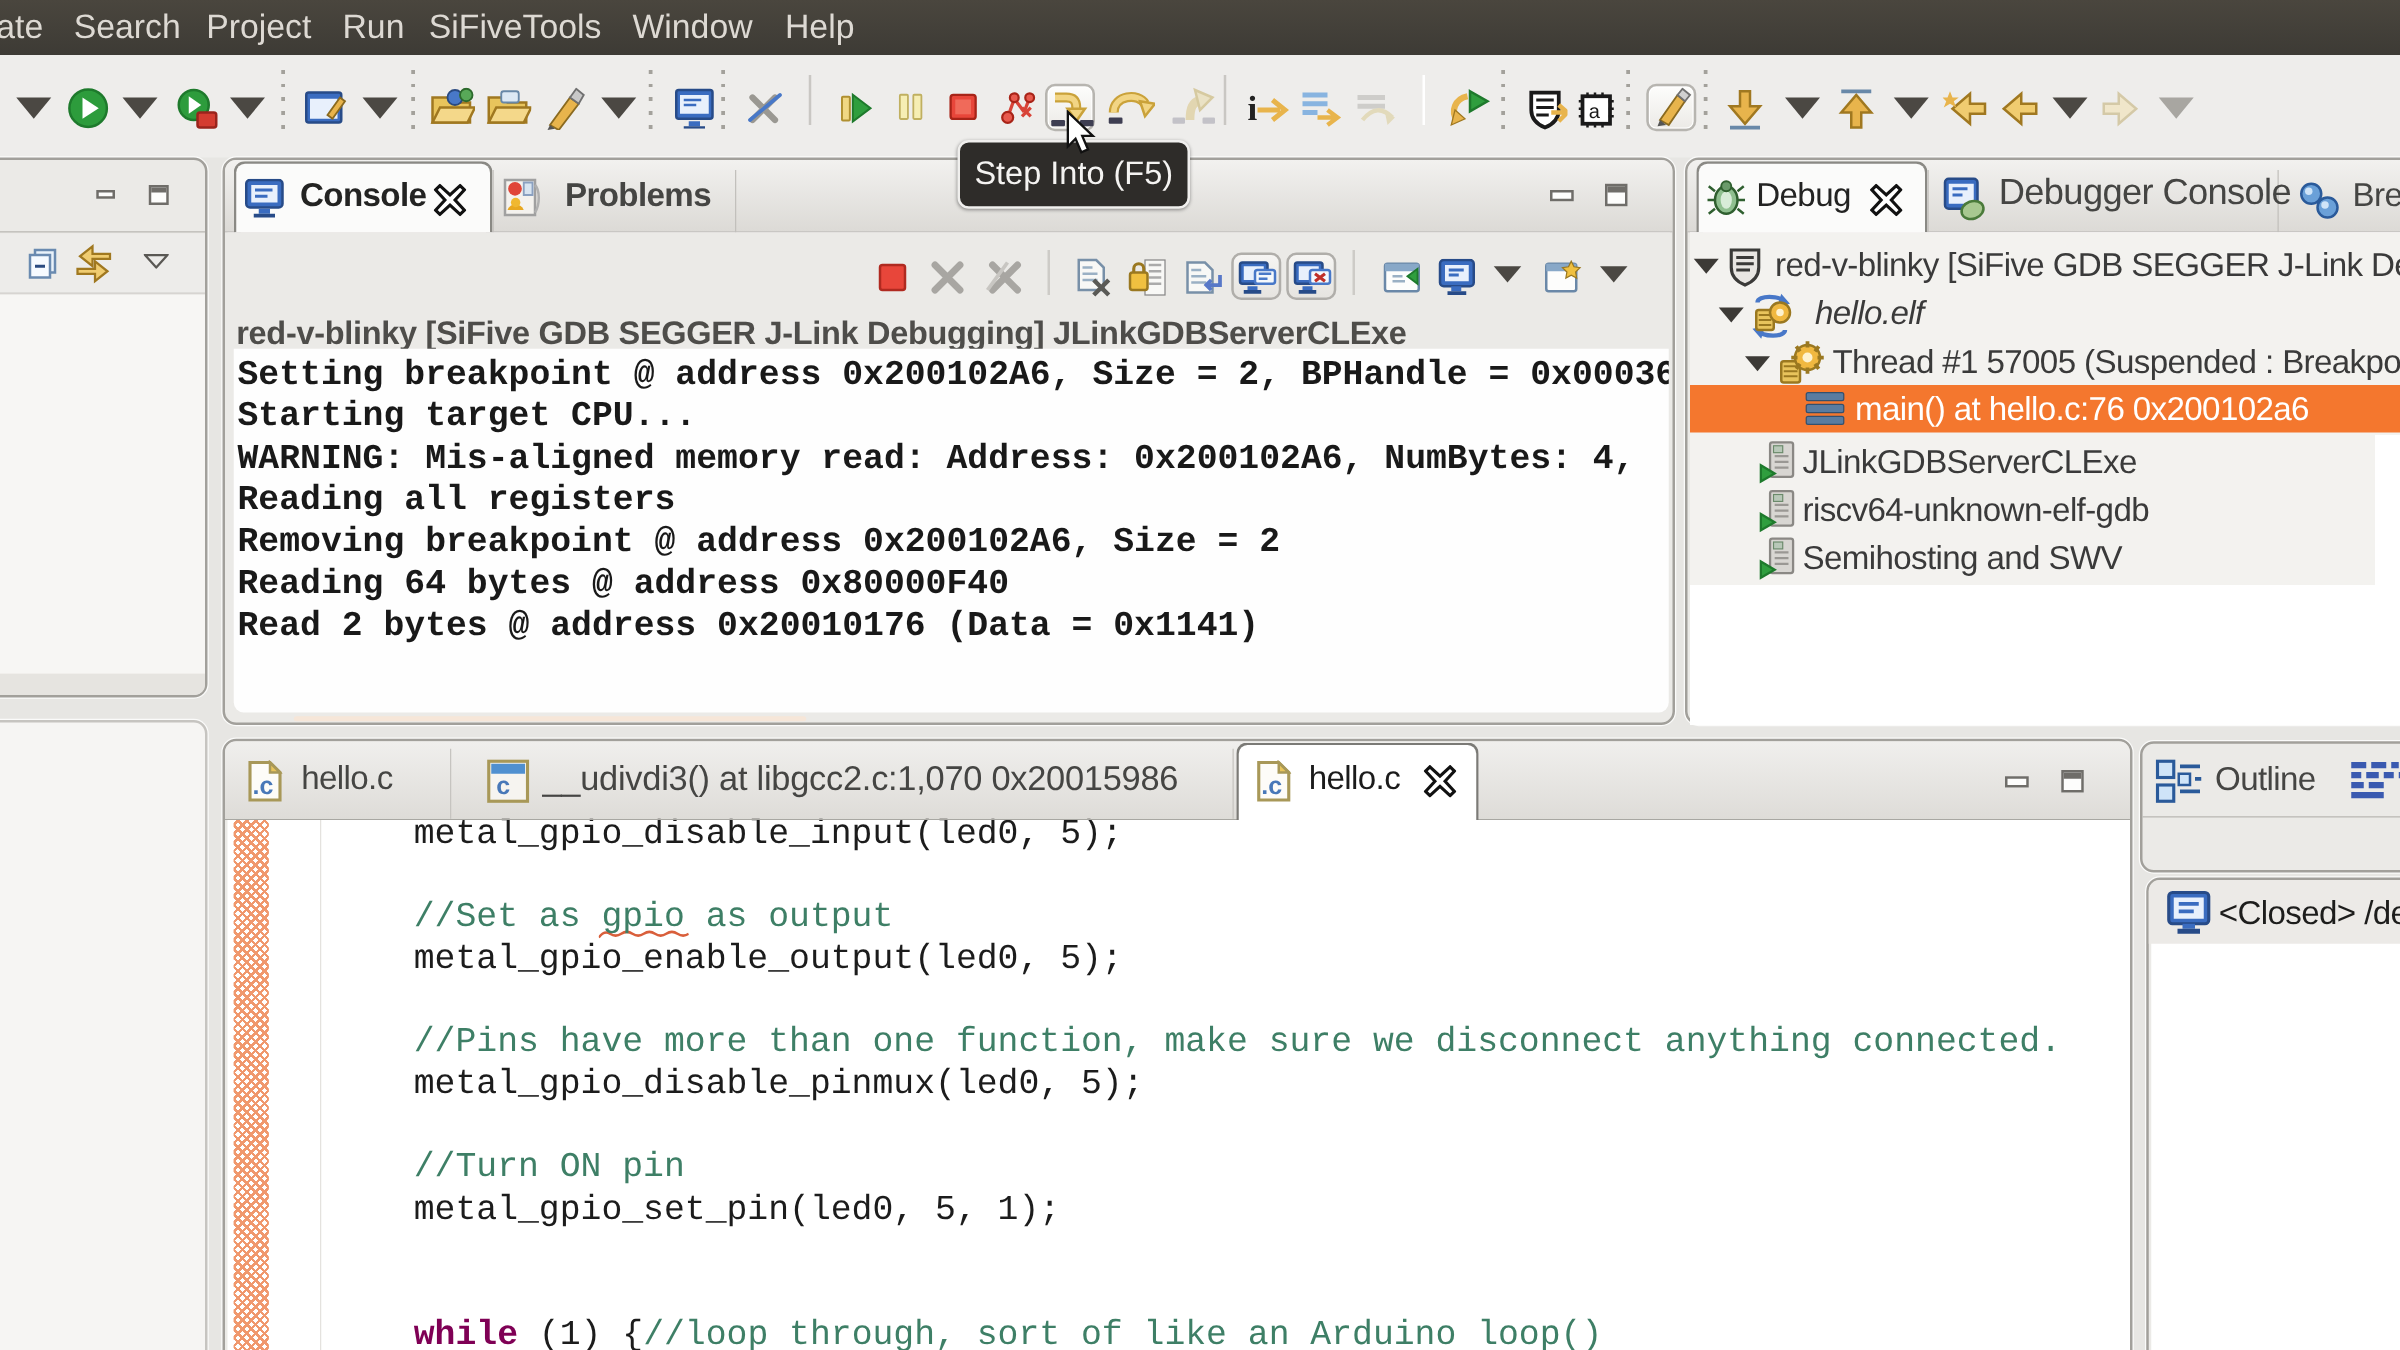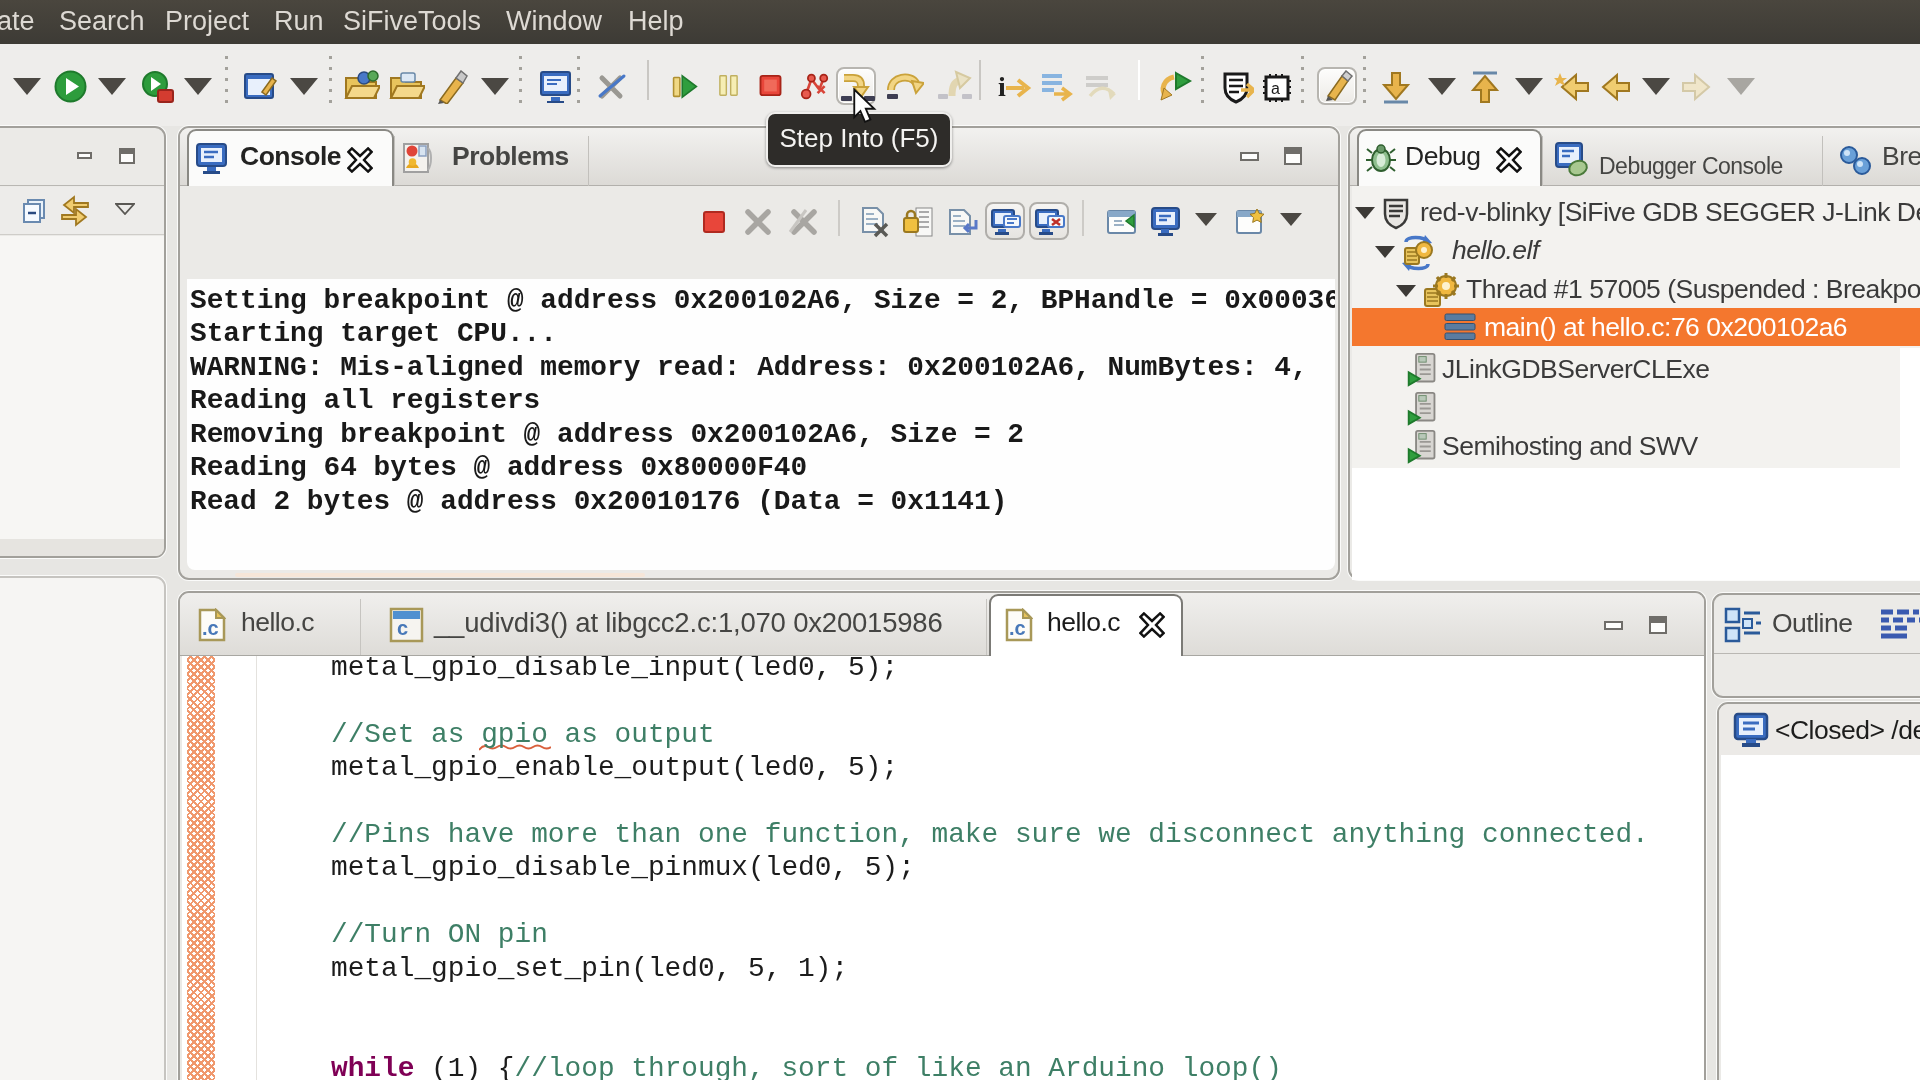--- a/index.html
+++ b/index.html
@@ -306,20 +306,21 @@
         <rect x="8" y="26" width="15" height="3" fill="#274b88"></rect>
       </svg>
     <div class="tri sm" style="left:1013px;top:27px;"></div>
     <svg class="abs" style="left:1053px;top:21px;" width="31" height="30" viewBox="0 0 31 30">
         <rect x="2" y="4" width="24" height="22" rx="2" fill="#fdfdfc" stroke="#6a88a8" stroke-width="2"></rect>
         <rect x="2" y="4" width="24" height="6" fill="#88a8c8"></rect>
         <path d="M22 2 l2.2 4.4 4.8.8-3.5 3.4.8 4.8-4.3-2.3-4.3 2.3.8-4.8-3.5-3.4 4.8-.8 Z" fill="#f0c040" stroke="#9a7820" stroke-width="1"></path>
       </svg>
     <div class="tri sm" style="left:1098px;top:27px;"></div>
   </div>
+  <div id="clabel" class="abs" style="left:9px;top:123px;font-size:26px;letter-spacing:-0.25px;color:#4e4d4a;">red-v-blinky [SiFive GDB SEGGER J-Link Debugging] JLinkGDBServerCLExe</div>
   <div id="cbody" class="abs mono" style="left:7px;top:151px;width:1148px;height:291px;background:#fefefe;border-radius:0 0 8px 8px;font-size:27.8px;line-height:33.5px;color:#191919;padding-top:4.7px;padding-left:3px;white-space:pre;overflow:hidden;"><span style="letter-spacing:0;">Setting breakpoint @ address 0x200102A6, Size = 2, BPHandle = 0x00036e</span>
 Starting target CPU...
 WARNING: Mis-aligned memory read: Address: 0x200102A6, NumBytes: 4,
 Reading all registers
 Removing breakpoint @ address 0x200102A6, Size = 2
 Reading 64 bytes @ address 0x80000F40
 Read 2 bytes @ address 0x20010176 (Data = 0x1141)</div>
   <div class="abs" style="left:55px;top:445px;width:410px;height:4px;background:#f6e6d8;border-radius:2px;"></div>
 </div>
 
@@ -337,21 +338,21 @@
     <div class="abs" style="left:55px;top:13px;font-size:26.5px;letter-spacing:-0.5px;color:#232322;">Debug</div>
     <svg class="abs" style="left:146px;top:19px;" width="26" height="26" viewBox="0 0 18 18">
         <path d="M1 3.4 L3.4 1 L9 6.2 L14.6 1 L17 3.4 L11.8 9 L17 14.6 L14.6 17 L9 11.8 L3.4 17 L1 14.6 L6.2 9 Z" fill="#fff" stroke="#111" stroke-width="1.7"></path>
       </svg>
     <svg class="abs" style="left:204px;top:13px;" width="36" height="36" viewBox="0 0 36 36">
         <rect x="2" y="2" width="26" height="24" rx="3" fill="#3a6cc0" stroke="#274b88" stroke-width="2"></rect>
         <rect x="5" y="6" width="20" height="16" fill="#e8f0fc"></rect>
         <path d="M8 10 H20 M8 15 H16" stroke="#3a6cc0" stroke-width="2.5"></path>
         <ellipse cx="24" cy="27" rx="9" ry="7" fill="#a8c890" stroke="#4a7a3a" stroke-width="2" transform="rotate(-20 24 27)"></ellipse>
       </svg>
-    <div class="abs" style="left:249px;top:25px;font-size:23px;letter-spacing:-0.5px;color:#454543;">Debugger Console</div>
+    <div class="abs" style="left:249px;top:10px;font-size:29px;letter-spacing:-0.5px;color:#454543;">Debugger Console</div>
     <svg class="abs" style="left:487px;top:17px;" width="36" height="34" viewBox="0 0 36 34">
         <circle cx="12" cy="10" r="8" fill="#6aa0d8" stroke="#2a5a9a" stroke-width="2"></circle>
         <circle cx="10" cy="8" r="3" fill="#cfe4f8"></circle>
         <circle cx="25" cy="21" r="8" fill="#6aa0d8" stroke="#2a5a9a" stroke-width="2"></circle>
         <circle cx="23" cy="19" r="3" fill="#cfe4f8"></circle>
       </svg>
     <div class="abs" style="left:532px;top:13px;font-size:26.5px;letter-spacing:-0.5px;color:#454543;">Bre</div>
   </div>
   <div class="abs" style="left:2px;top:58px;width:586px;height:394px;background:#fff;"></div>
   <div id="dtreebg" class="abs" style="left:2px;top:58px;width:586px;height:282px;background:#f3f2ef;"></div>
@@ -403,20 +404,21 @@
         <path d="M16 14 H28 M16 19 H28 M16 24 H28" stroke="#9a9894" stroke-width="2"></path>
         <path d="M4 22 L16 29 L4 36 Z" fill="#2f9e3e" stroke="#1e7a2c" stroke-width="2"></path>
       </svg>
     <div class="abs" style="left:92px;top:168px;white-space:nowrap;">JLinkGDBServerCLExe</div>
     <svg class="abs" style="left:55px;top:205px;" width="35" height="35" viewBox="0 0 38 38">
         <rect x="12" y="2" width="20" height="30" rx="2" fill="#d8d6d2" stroke="#8a8884" stroke-width="2"></rect>
         <rect x="15" y="5" width="8" height="6" fill="#b8c8b8" stroke="#6a8a6a" stroke-width="1"></rect>
         <path d="M16 14 H28 M16 19 H28 M16 24 H28" stroke="#9a9894" stroke-width="2"></path>
         <path d="M4 22 L16 29 L4 36 Z" fill="#2f9e3e" stroke="#1e7a2c" stroke-width="2"></path>
       </svg>
+    <div class="abs" style="left:92px;top:207px;white-space:nowrap;">riscv64-unknown-elf-gdb</div>
     <svg class="abs" style="left:55px;top:243px;" width="35" height="35" viewBox="0 0 38 38">
         <rect x="12" y="2" width="20" height="30" rx="2" fill="#d8d6d2" stroke="#8a8884" stroke-width="2"></rect>
         <rect x="15" y="5" width="8" height="6" fill="#b8c8b8" stroke="#6a8a6a" stroke-width="1"></rect>
         <path d="M16 14 H28 M16 19 H28 M16 24 H28" stroke="#9a9894" stroke-width="2"></path>
         <path d="M4 22 L16 29 L4 36 Z" fill="#2f9e3e" stroke="#1e7a2c" stroke-width="2"></path>
       </svg>
     <div class="abs" style="left:92px;top:245px;white-space:nowrap;">Semihosting and SWV</div>
   </div>
 </div>
 

